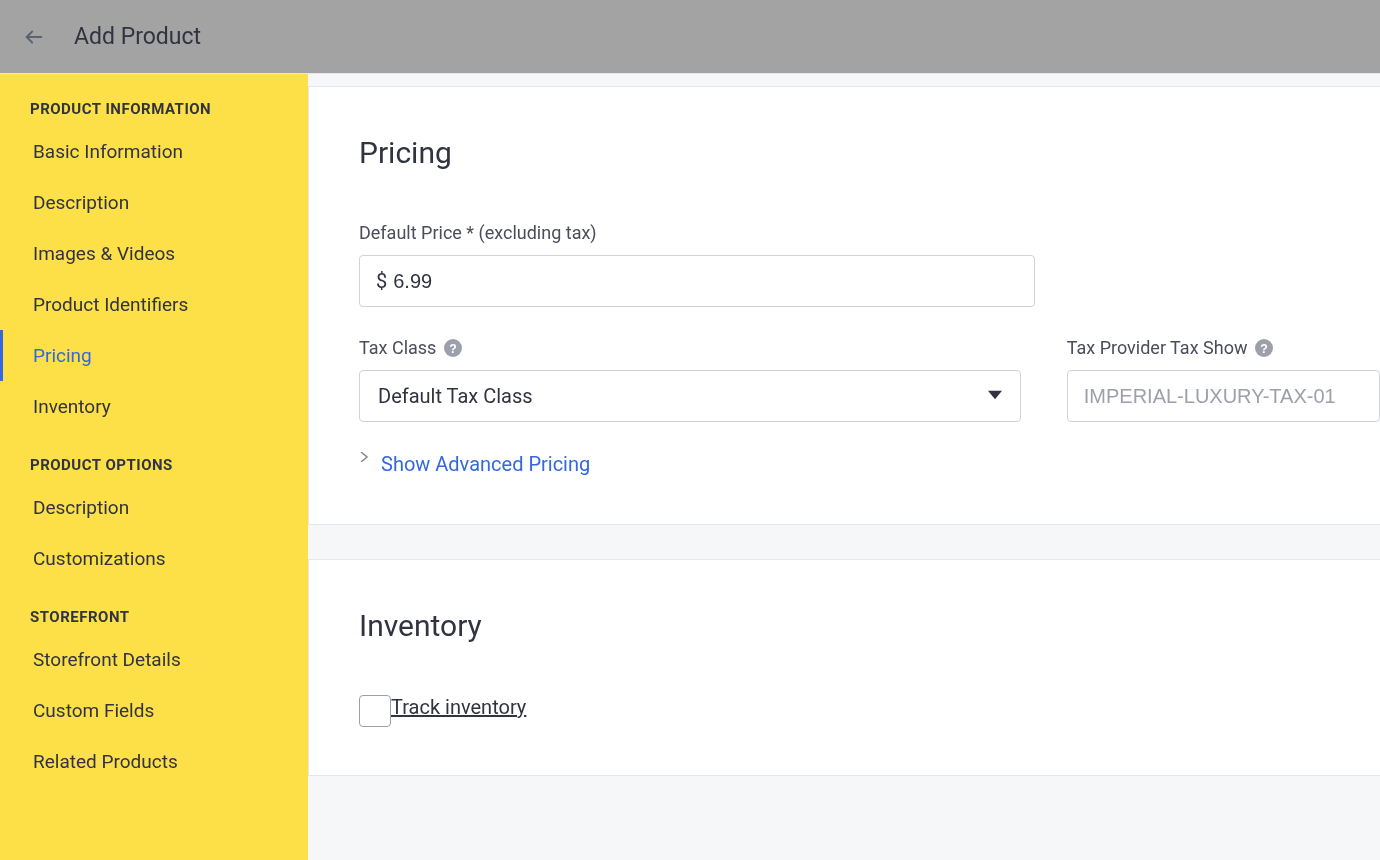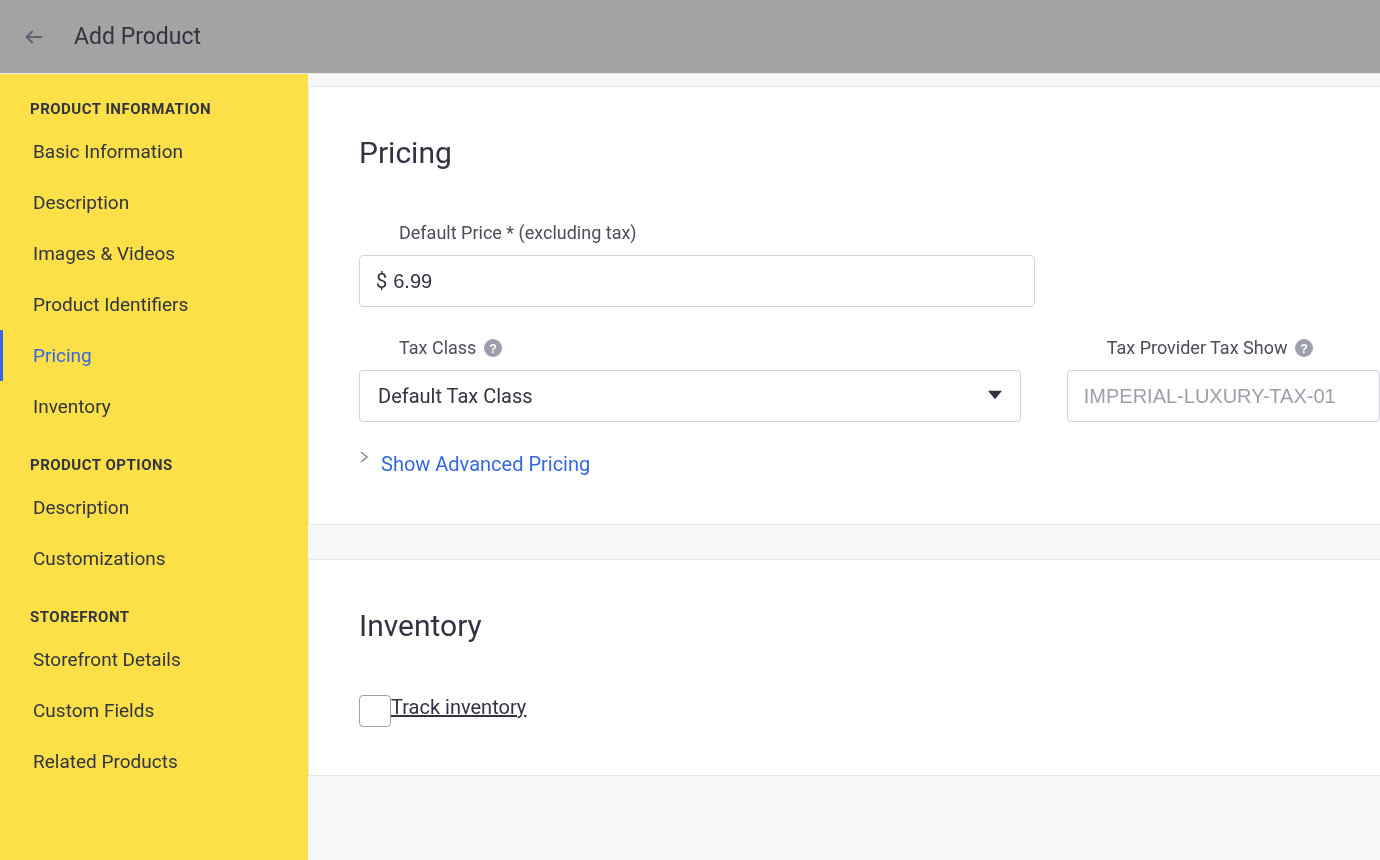--- a/index.html
+++ b/index.html
@@ -105,21 +105,20 @@
   .form-group.tax-class { width: 676px; }
   .form-group.tax-code { width: 320px; }
 
   .form-label {
     font-size: 18px;
     color: #4a4d5a;
     margin-bottom: 12px;
     display: flex;
     align-items: center;
     gap: 8px;
-    margin-left: 40px;
   }
   .help-icon {
     display: inline-flex;
     width: 18px;
     height: 18px;
     align-items: center;
     justify-content: center;
     color: #8a8d99;
   }
 

